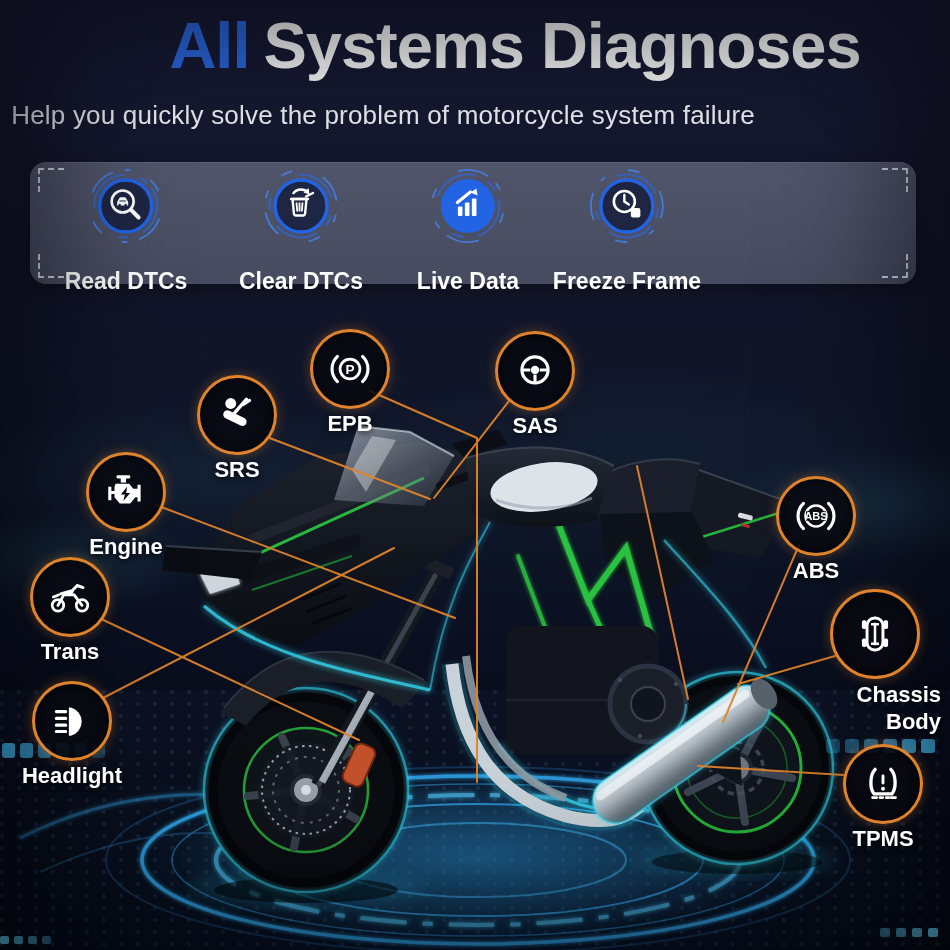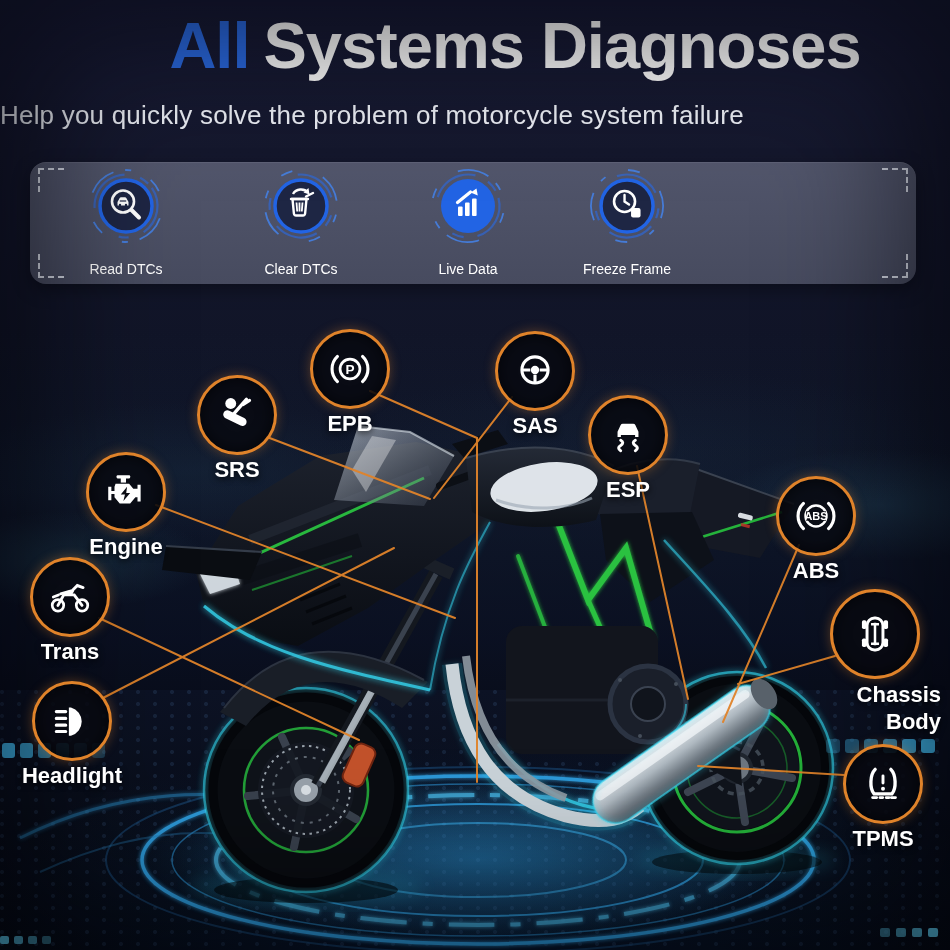--- a/index.html
+++ b/index.html
@@ -28,34 +28,34 @@
   .floor:after{
     content:"";position:absolute;inset:0;opacity:.5;
     background-image:radial-gradient(circle at 2px 2px, rgba(80,125,180,.33) 1.6px, transparent 2.4px);
     background-size:17px 12px;
   }
   .vignette{position:absolute;inset:0;pointer-events:none;box-shadow:inset 0 0 130px 45px rgba(0,0,6,.55);}
   svg.scene,svg.overlay{position:absolute;left:0;top:0;pointer-events:none;}
   
   .title{position:absolute;left:0;top:8px;width:950px;text-align:center;font-weight:800;font-size:65px;letter-spacing:-1px;line-height:76px;margin-left:40px;}
   .title .hl{margin-right:14px;}
-  .subtitle{position:absolute;left:0;top:100px;width:755px;text-align:left;font-size:26px;font-weight:400;color:#eef1f8;letter-spacing:.2px;}
+  .subtitle{position:absolute;left:0;top:100px;width:755px;text-align:right;font-size:26px;font-weight:400;color:#eef1f8;letter-spacing:.2px;}
   
   .panel{
     position:absolute;left:30px;top:162px;width:886px;height:122px;border-radius:16px;
     background:linear-gradient(180deg,#52566c 0%,#474b5f 100%);
     box-shadow:0 6px 18px rgba(0,0,0,.35), inset 0 1px 0 rgba(255,255,255,.07);
   }
   .corner{position:absolute;width:24px;height:22px;opacity:.9;}
   .corner.tl{left:8px;top:6px;border-left:2px dashed #e2e6f0;border-top:2px dashed #e2e6f0;}
   .corner.bl{left:8px;bottom:6px;border-left:2px dashed #e2e6f0;border-bottom:2px dashed #e2e6f0;}
   .corner.tr{right:8px;top:6px;border-right:2px dashed #e2e6f0;border-top:2px dashed #e2e6f0;}
   .corner.br{right:8px;bottom:6px;border-right:2px dashed #e2e6f0;border-bottom:2px dashed #e2e6f0;}
   .feature{position:absolute;top:168px;transform:translateX(-50%);text-align:center;}
-  .feature .f-label{margin-top:13px;font-size:14px;font-weight:400;color:#fff;white-space:nowrap;}
+  .feature .f-label{margin-top:20px;font-size:23px;font-weight:700;color:#fff;white-space:nowrap;}
   .feature.nudge .f-label{transform:translateX(18px);}
   
   .callout{position:absolute;z-index:5;}
   .ring{
     width:74px;height:74px;border-radius:50%;border:3px solid #e0832a;
     background:rgba(8,10,17,.84);display:flex;align-items:center;justify-content:center;
     box-shadow:0 0 12px rgba(224,131,42,.35), inset 0 0 16px rgba(0,0,0,.65);
   }
   .callout.big .ring{width:84px;height:84px;}
   .c-label{
@@ -332,29 +332,20 @@
       <svg width="46" height="46" viewBox="0 0 44 44">
         <circle cx="16" cy="11" r="5.2" fill="#fff"></circle>
         <rect x="8" y="21" width="24" height="8" rx="4" transform="rotate(26 20 25)" fill="#fff"></rect>
         <path d="M31 7 L17 23" stroke="#fff" stroke-width="3.2" stroke-linecap="round"></path>
         <path d="M28 12 l6 -4" stroke="#fff" stroke-width="3" stroke-linecap="round"></path>
       </svg>
     </div>
     <div class="c-label">SRS</div>
   </div>
 
-  <div class="callout" style="left:588px;top:395px">
-    <div class="ring">
-      <svg width="46" height="46" viewBox="0 0 44 44">
-        <path d="M12 19 l3-6.5 a2.2 2.2 0 0 1 2-1.3 h10 a2.2 2.2 0 0 1 2 1.3 L32 19 l0 5 h-3.2 v-2 H15.2 v2 H12 Z" fill="#fff"></path>
-        <path d="M15 27 q4 2.5 0 5 t0 5 M29 27 q-4 2.5 0 5 t0 5" stroke="#fff" stroke-width="2.8" fill="none" stroke-linecap="round"></path>
-      </svg>
-    </div>
-    <div class="c-label">ESP</div>
-  </div>
 
   <div class="callout" style="left:86px;top:452px">
     <div class="ring">
       <svg width="46" height="46" viewBox="0 0 44 44">
         <rect x="17" y="7" width="5" height="6" fill="#fff"></rect>
         <rect x="13" y="6" width="13" height="3" rx="1" fill="#fff"></rect>
         <path d="M12 14 L25 14 L29 19 L33 19 L33 15 L36 15 L36 31 L33 31 L33 27 L31 27 L26 33 L16 33 L11 27 L11 24 L8 24 L8 30 L5 30 L5 17 L8 17 L8 21 L11 21 L11 17 Z" fill="#fff"></path>
         <polygon points="23,17 17,24.5 21,24.5 19.5,30.5 26,23 22.2,23" fill="#0b0d15"></polygon>
       </svg>
     </div>

